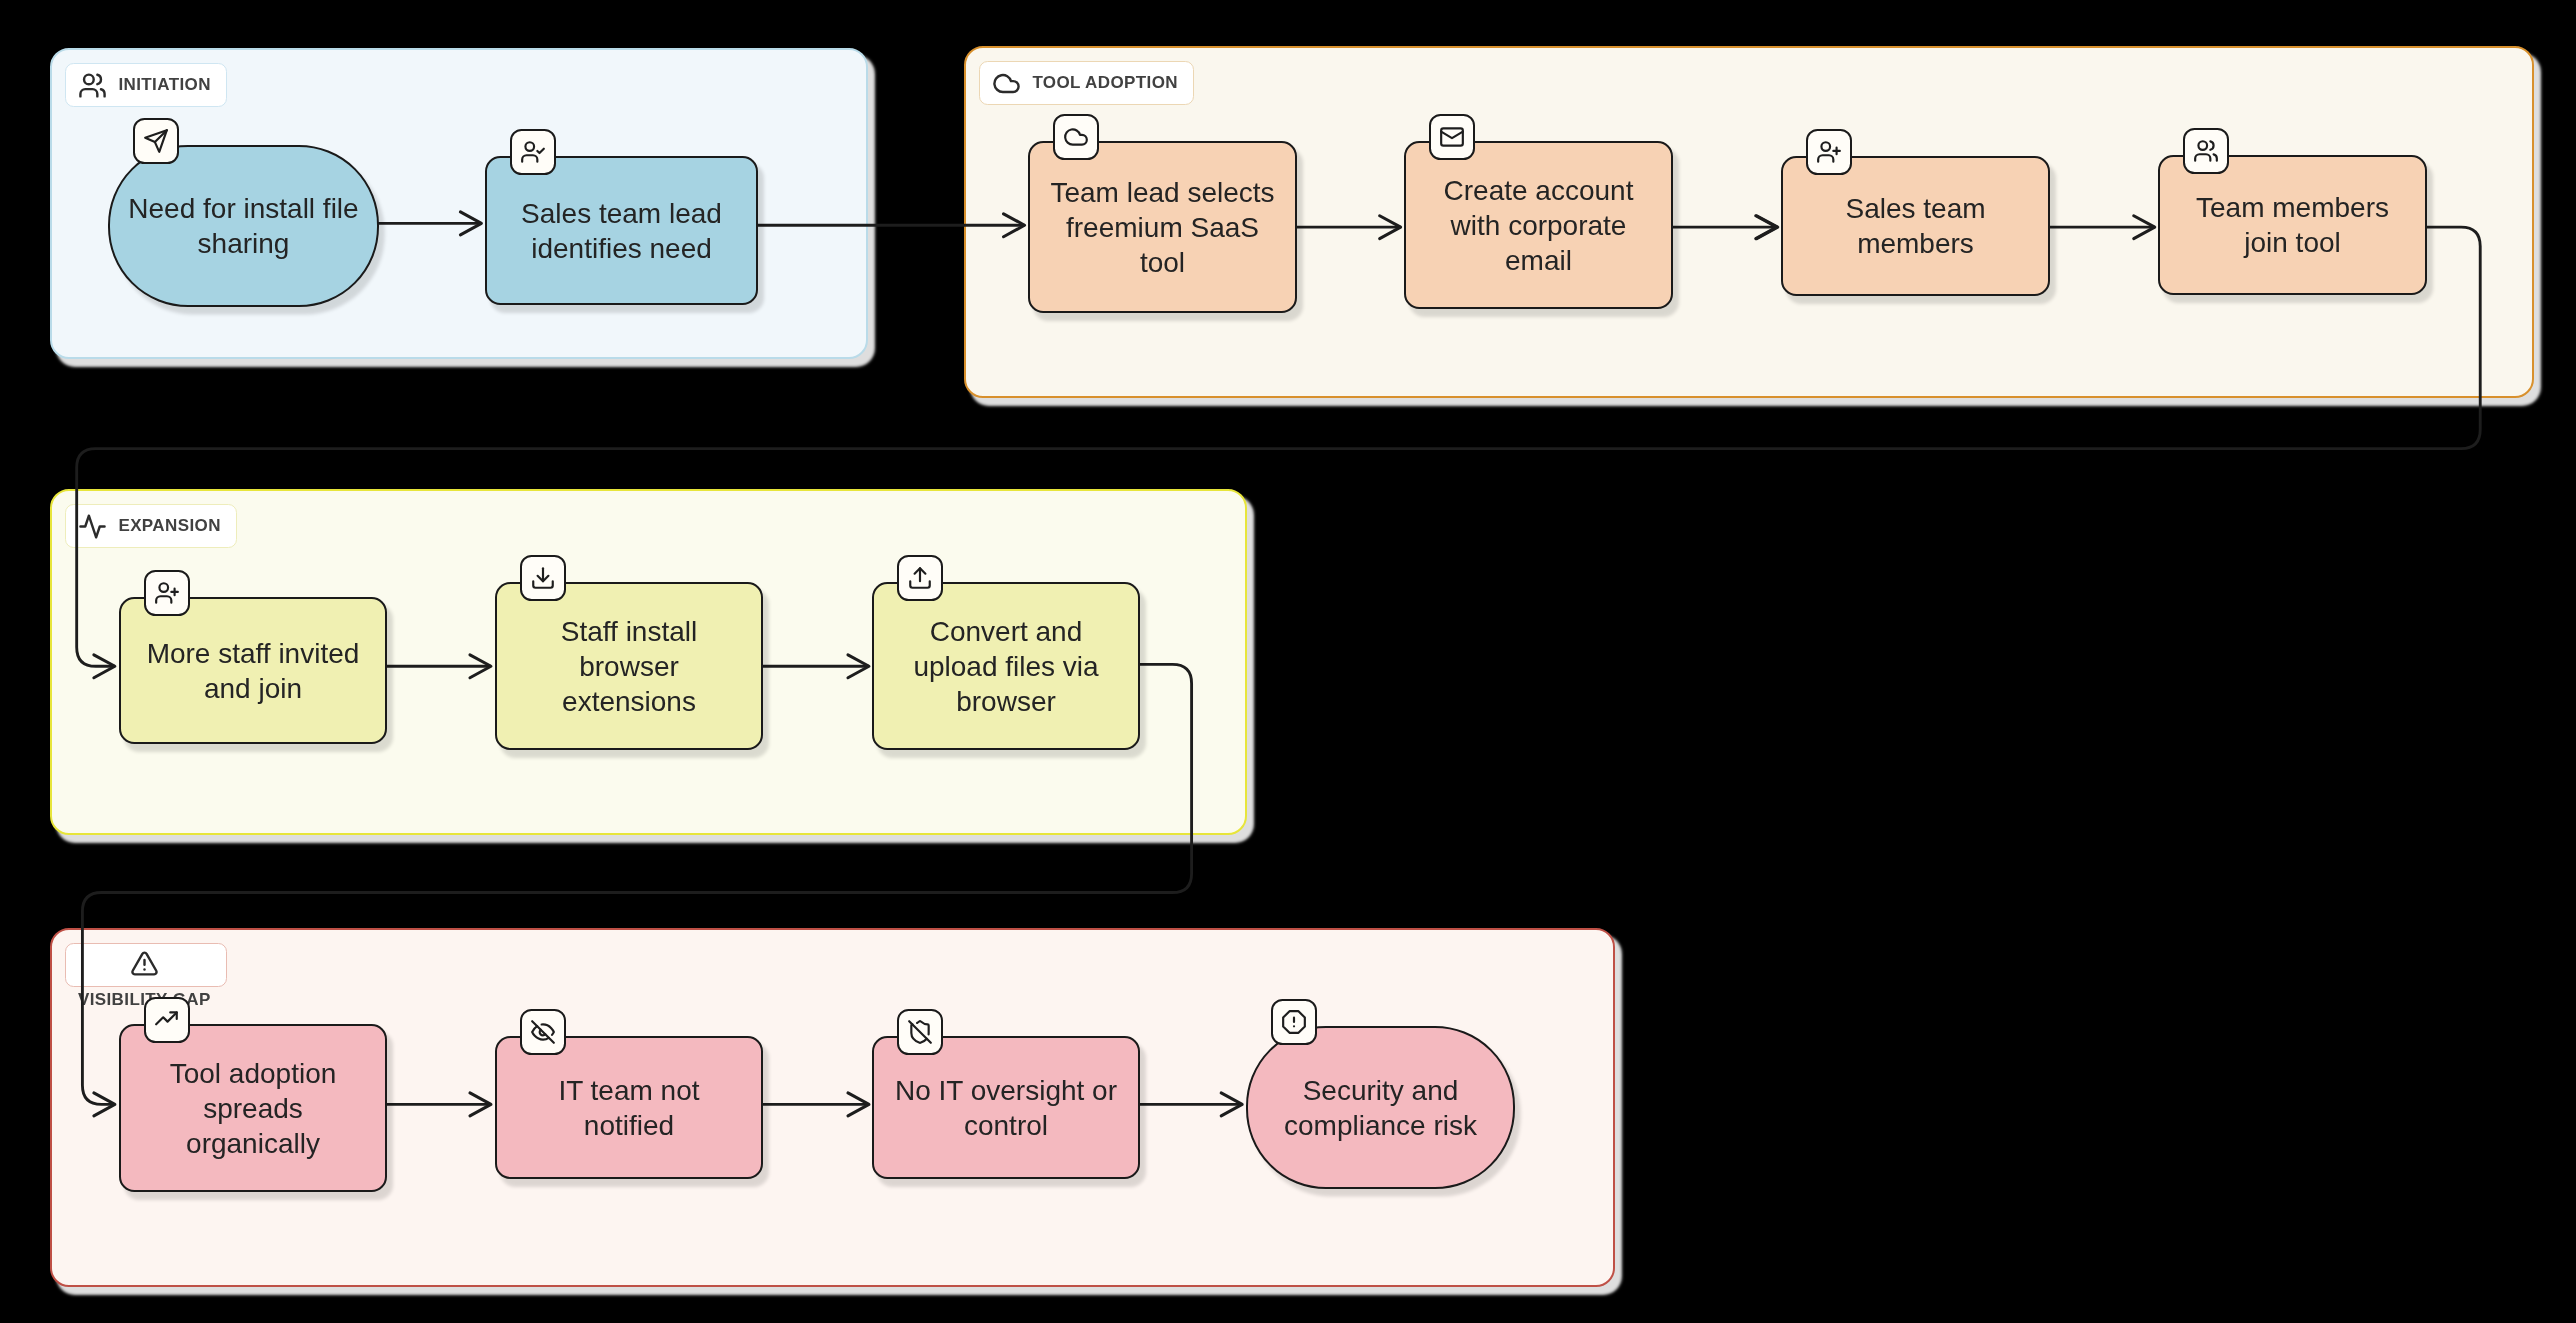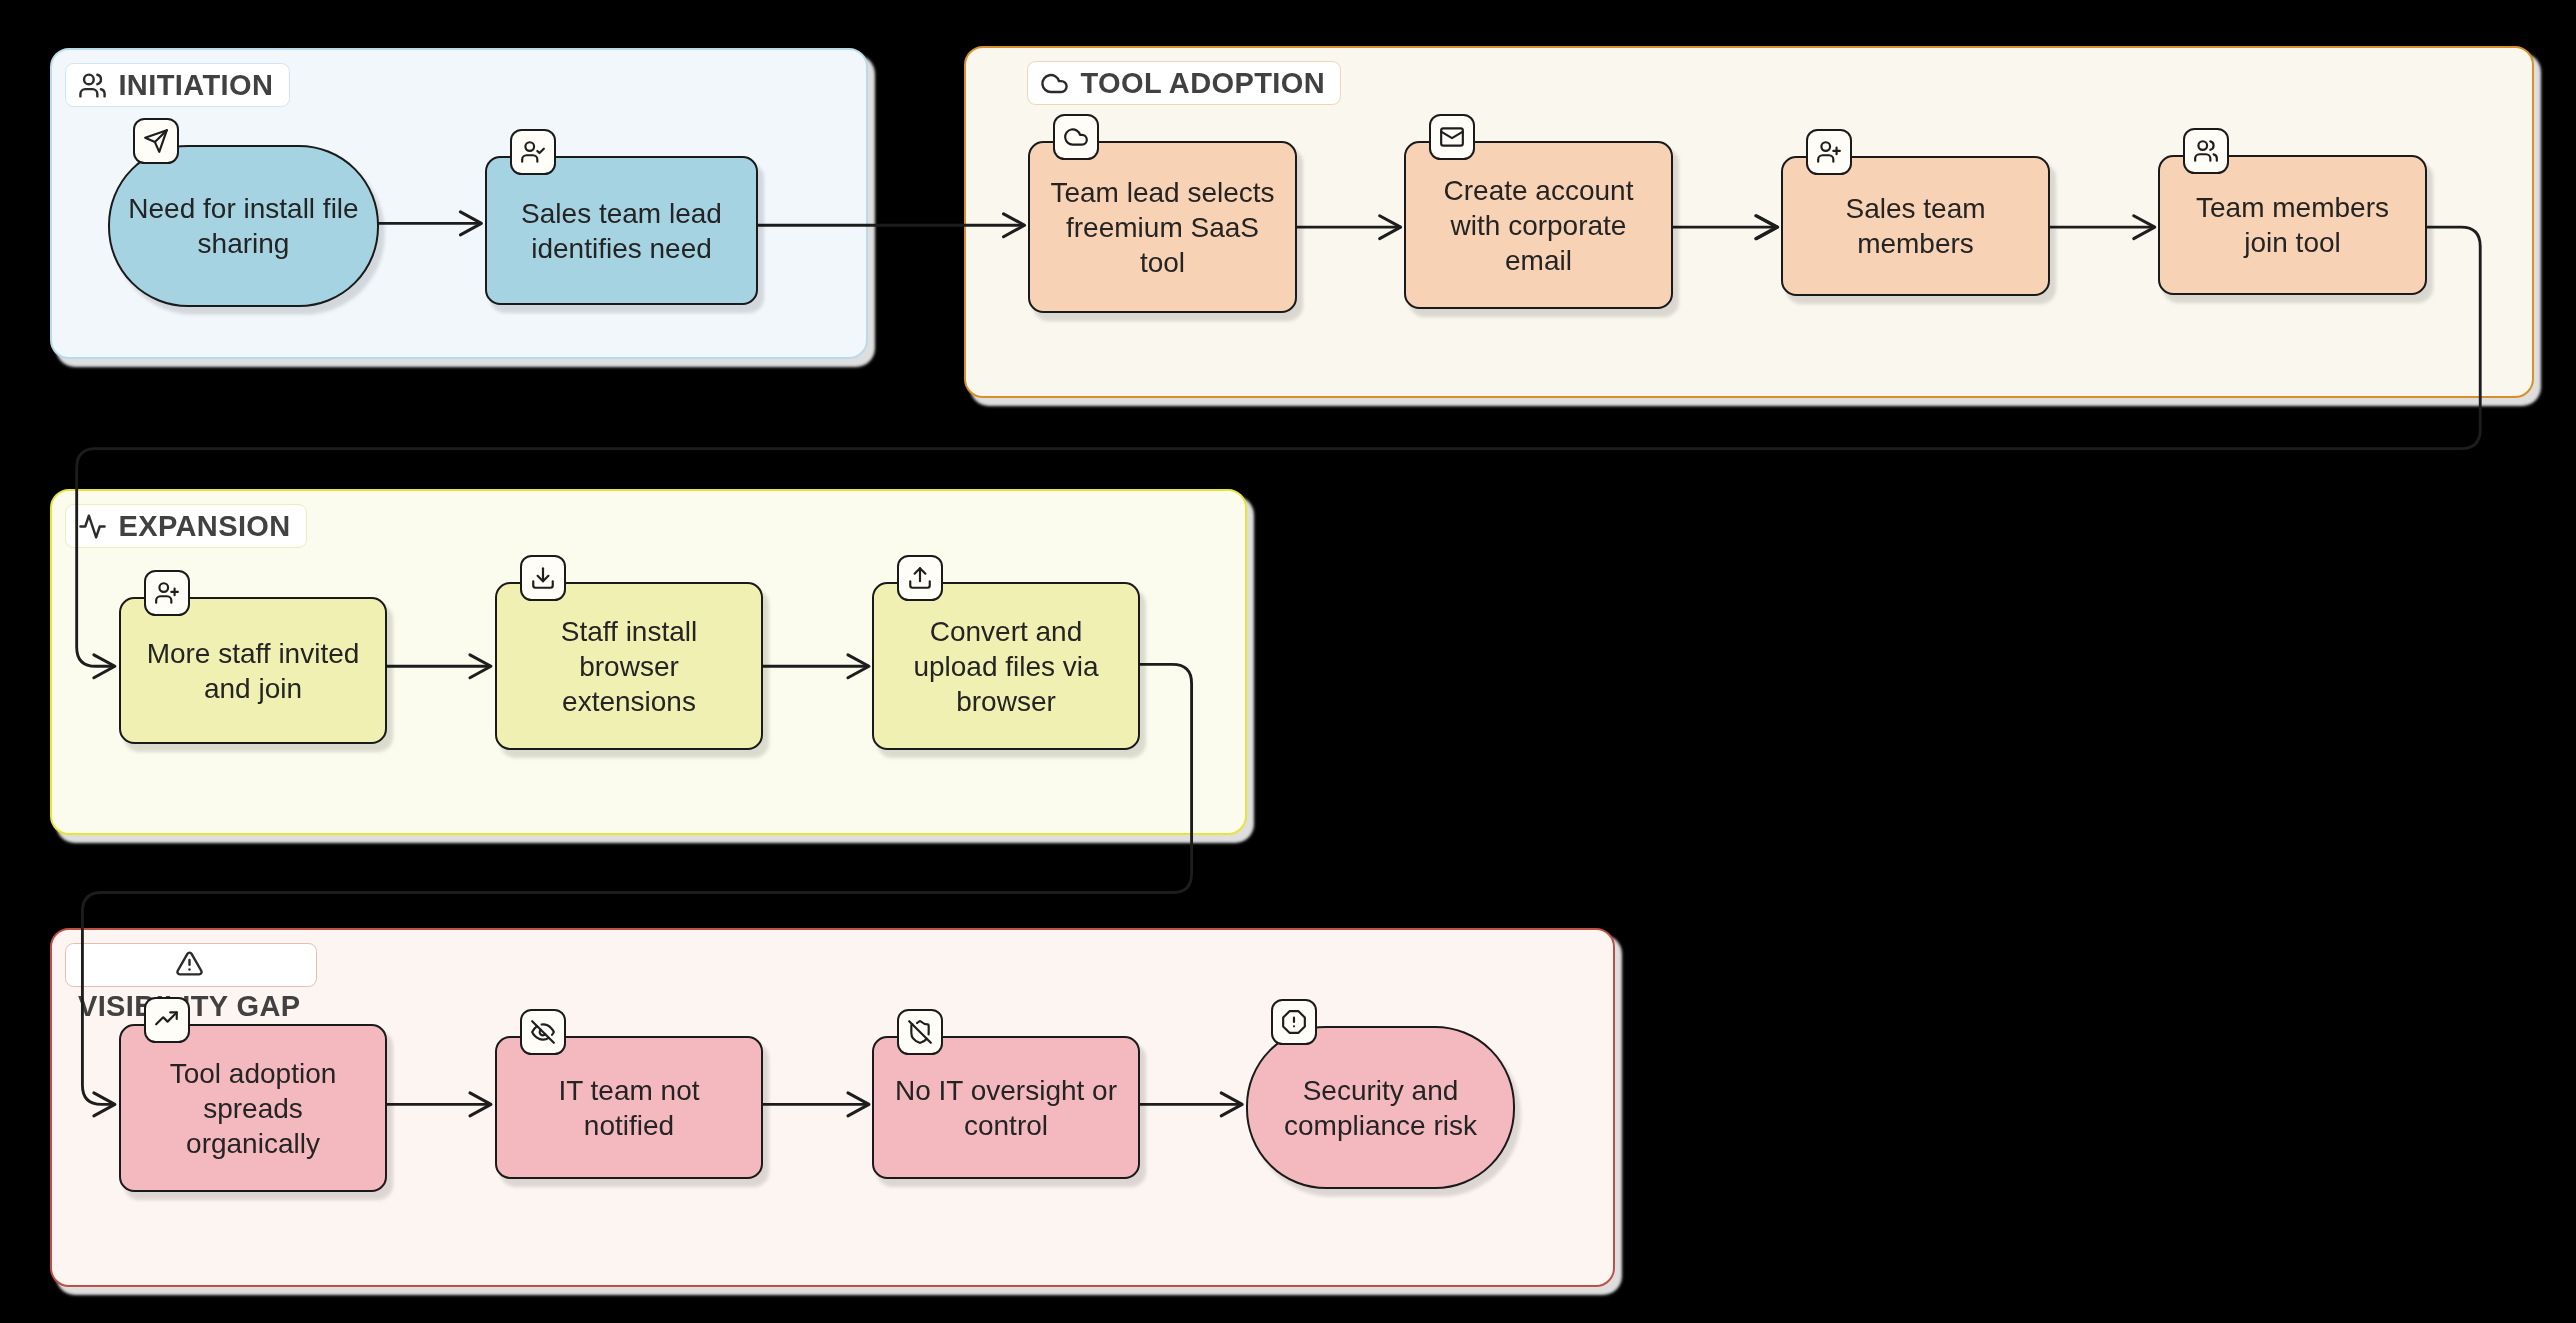--- a/index.html
+++ b/index.html
@@ -13,24 +13,24 @@
   }
   .group.initiation{left:50px;top:48px;width:814px;height:307px;background:#f1f7fb;border:2.9px solid #b9dbe9;}
   .group.tool-adoption{left:964px;top:46px;width:1566px;height:348px;background:#faf7ee;border:2.9px solid #d8902c;}
   .group.expansion{left:50px;top:489px;width:1193px;height:342px;background:#fbfbee;border:2.9px solid #e7e53a;}
   .group.visibility-gap{left:50px;top:928px;width:1561px;height:355px;background:#fdf5f1;border:2.9px solid #bf5046;}
   .badge{
     position:absolute;left:13.4px;top:13.4px;display:flex;align-items:center;gap:11.5px;
     background:#ffffff;border-radius:8.6px;padding:4.8px 15.3px 4.8px 11.5px;height:32px;
   }
   .group.initiation .badge{border:1.9px solid #cfe6f2;}
-  .group.tool-adoption .badge{border:1.9px solid #ecd7b4;margin-left:48px;}
+  .group.tool-adoption .badge{border:1.9px solid #ecd7b4;}
   .group.expansion .badge{border:1.9px solid #eeedbb;}
   .group.visibility-gap .badge{border:1.9px solid #e9bcb2;flex-direction:column;}
-  .badge .blabel{font-size:29px;font-weight:700;color:#414141;letter-spacing:0.4px;white-space:nowrap;}
+  .badge .blabel{font-size:17px;font-weight:700;color:#414141;letter-spacing:0.4px;white-space:nowrap;}
   .badge svg{display:block;}
   .edges{position:absolute;left:0;top:0;z-index:1;pointer-events:none;}
   .node{
     position:absolute;z-index:2;display:flex;align-items:center;justify-content:center;
     border:2.9px solid #1a1a1a;border-radius:15.3px;text-align:center;
     box-shadow:5.7px 7.6px 3.8px rgba(0,0,0,0.13);
   }
   .node.stadium{border-radius:80px;}
   .node .nlabel{
     font-size:28px;line-height:35px;color:#242424;max-width:231px;

